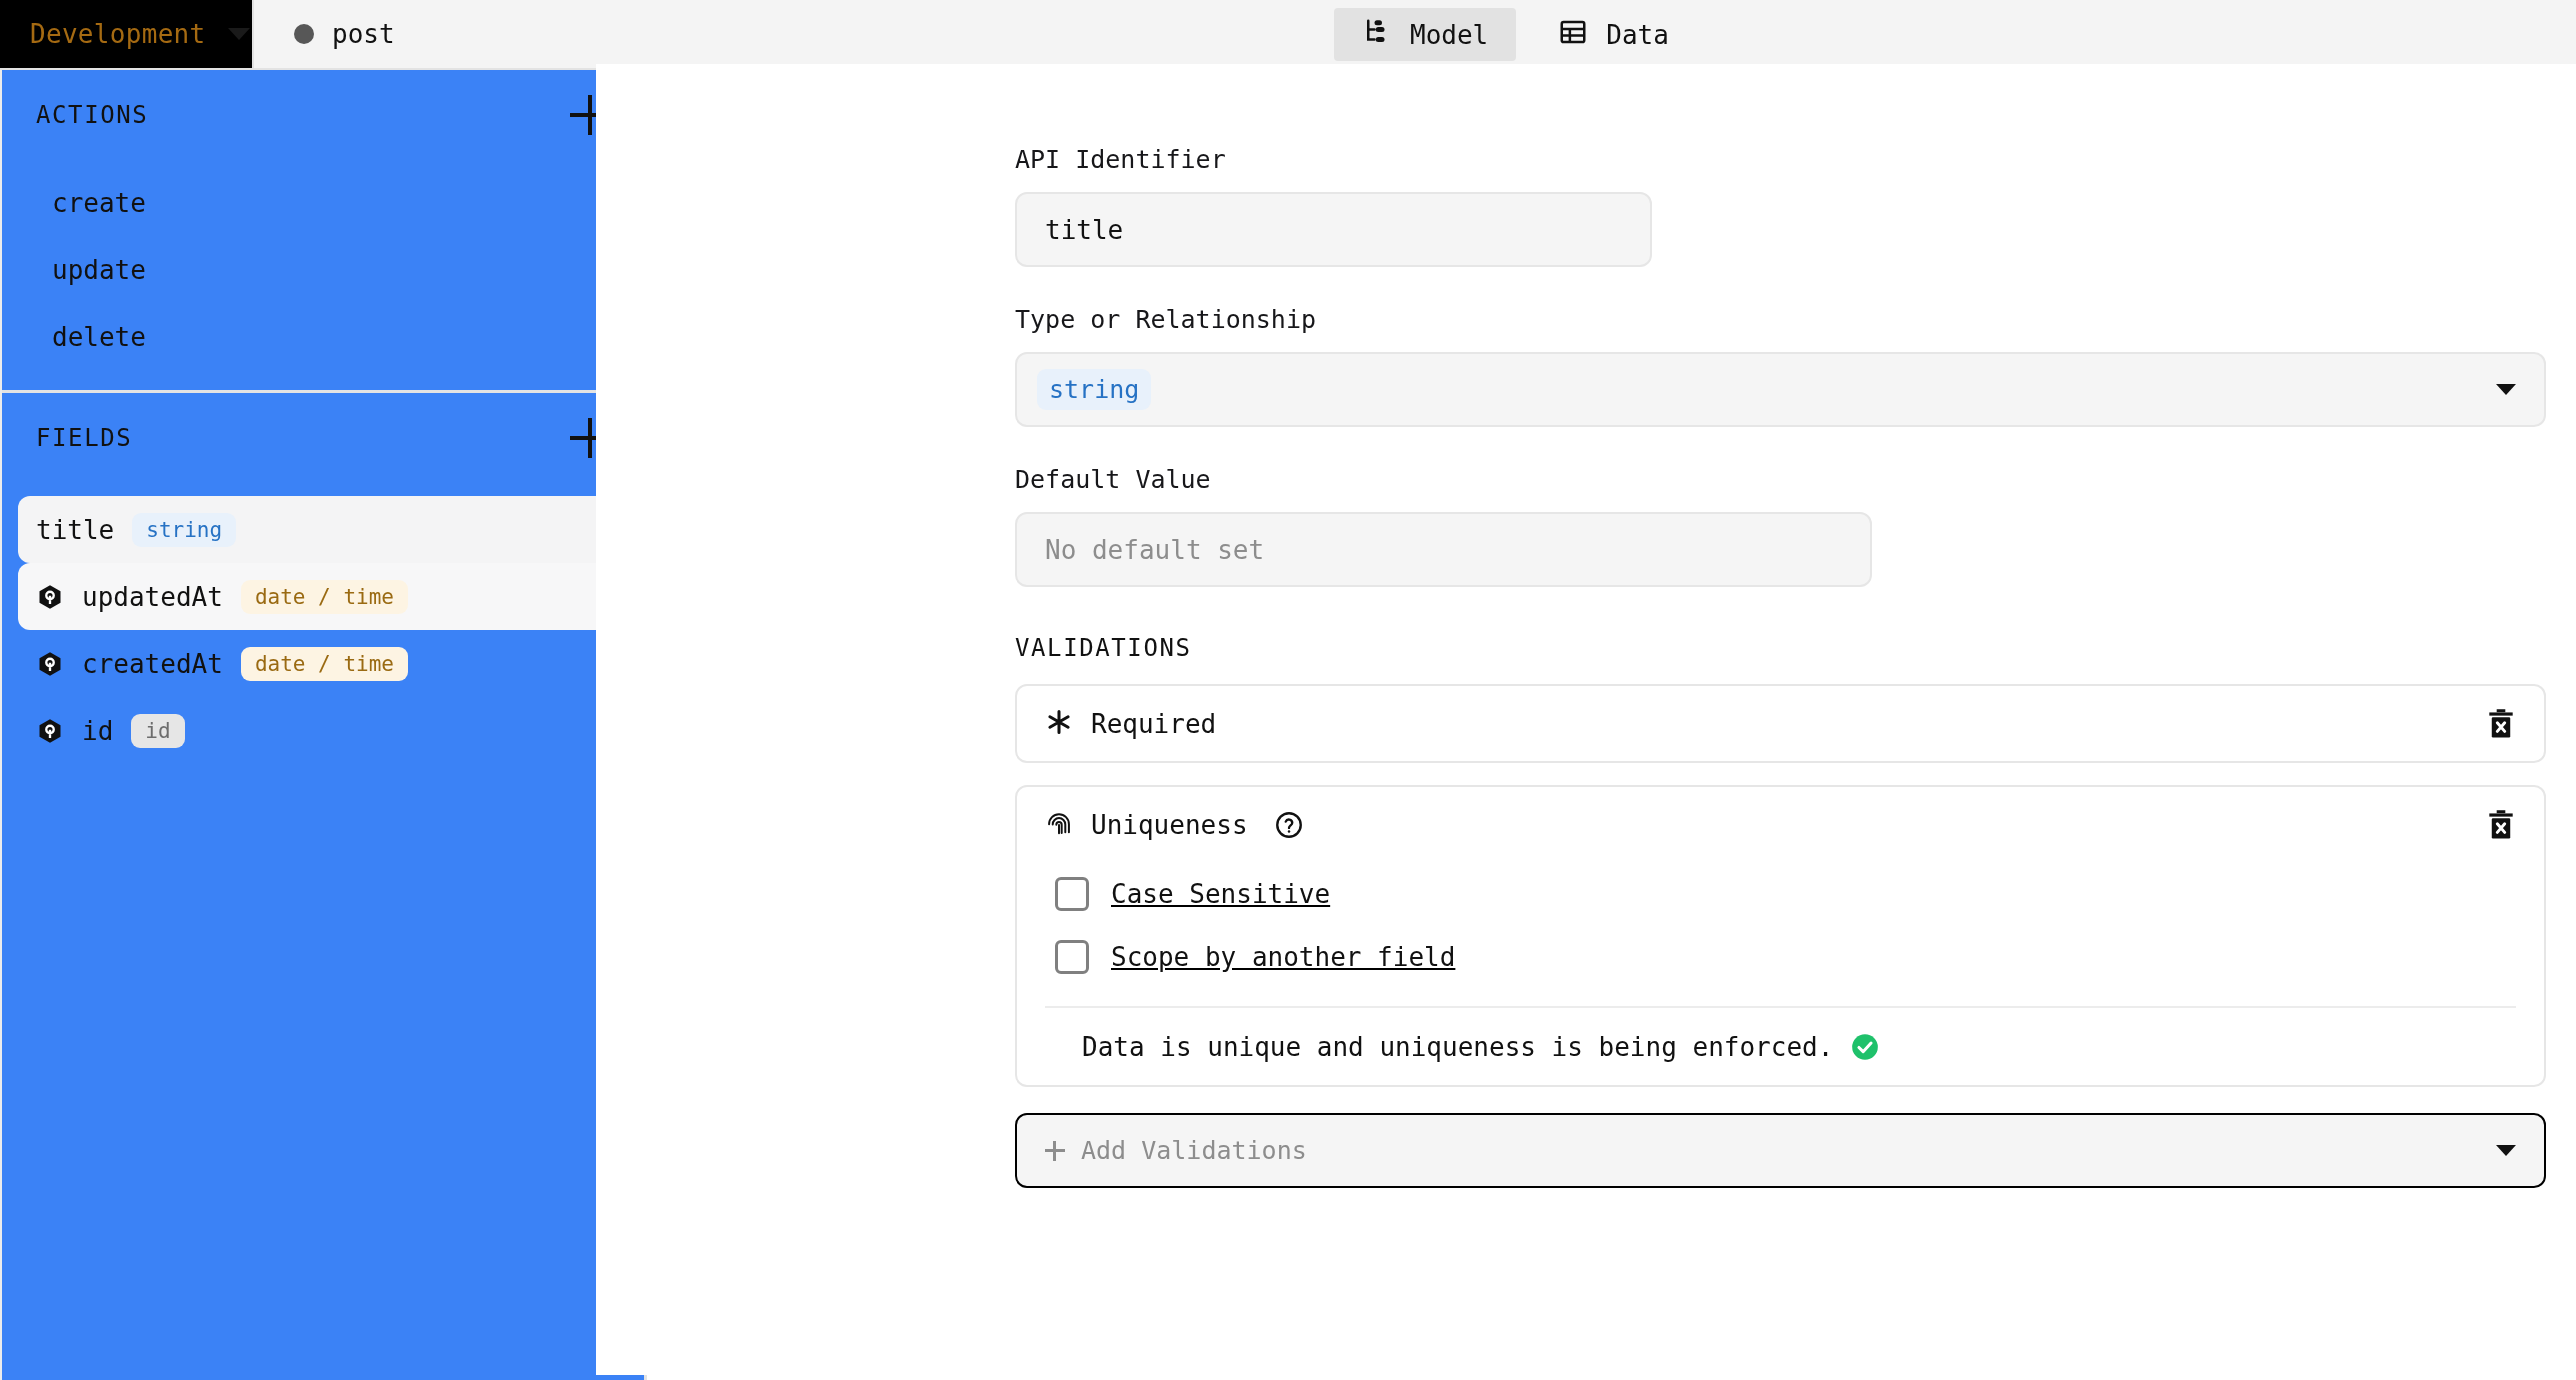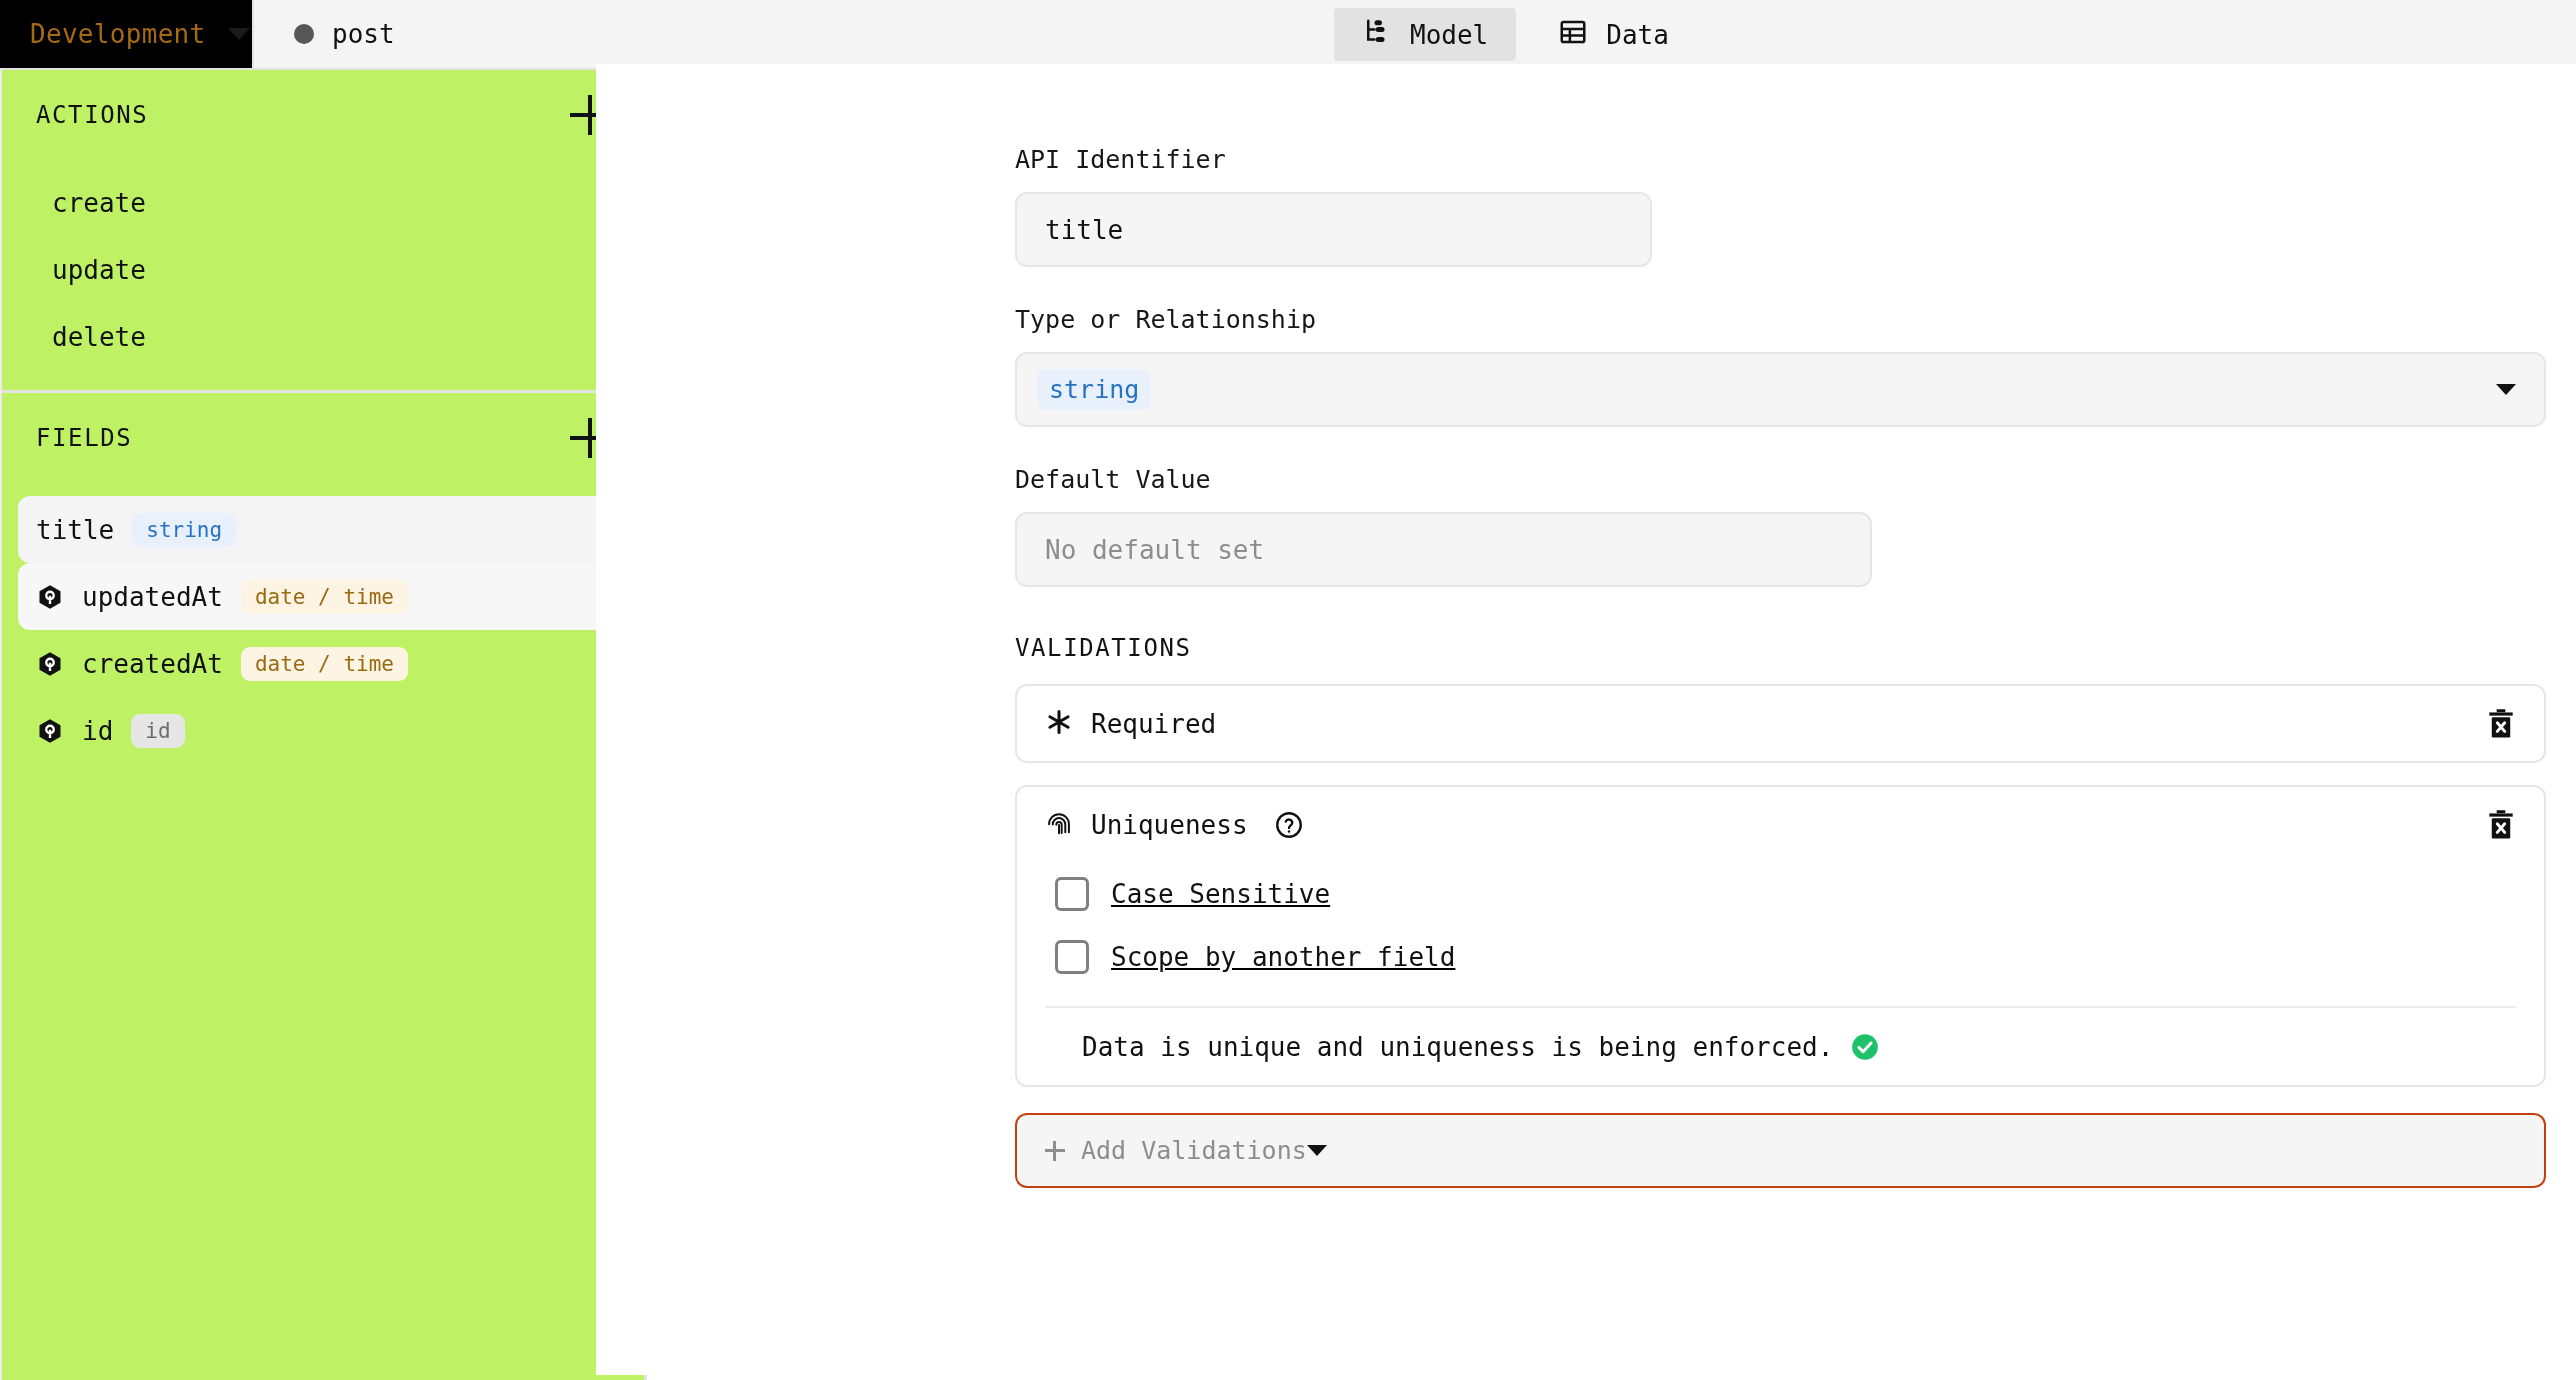--- a/index.html
+++ b/index.html
@@ -92,21 +92,21 @@
     background: transparent;
   }
   .tab.active { background: #e2e2e2; }
 
   
   .sidebar {
     position: absolute;
     left: 0; top: 70px;
     width: 647px;
     height: 1311px;
-    background: #bef264;
+    background: #3b82f6;
     border-right: 3px solid #e3e3e3;
     border-left: 2px solid #ececec;
   }
 
   .panel-actions {
     border-bottom: 3px solid #e3e3e3;
     padding-bottom: 14px;
   }
 
   .panel-head {
@@ -305,25 +305,25 @@
     height: 77px;
   }
   .status-text { font-size: 26px; color: #111111; }
   .ok-badge { width: 28px; height: 28px; display:block; }
 
   .add-valid {
     width: 1531px;
     height: 75px;
     margin-top: 26px;
     background: #f5f5f5;
-    border: 2px solid #c2410c;
+    border: 2px solid #000000;
     border-radius: 12px;
     display: flex;
     align-items: center;
-    justify-content: flex-start;
+    justify-content: space-between;
     padding: 12px 28px;
     cursor: pointer;
   }
   .add-valid-left {
     display: flex;
     align-items: center;
     gap: 16px;
     color: #8d8d8d;
     font-size: 25px;
   }

